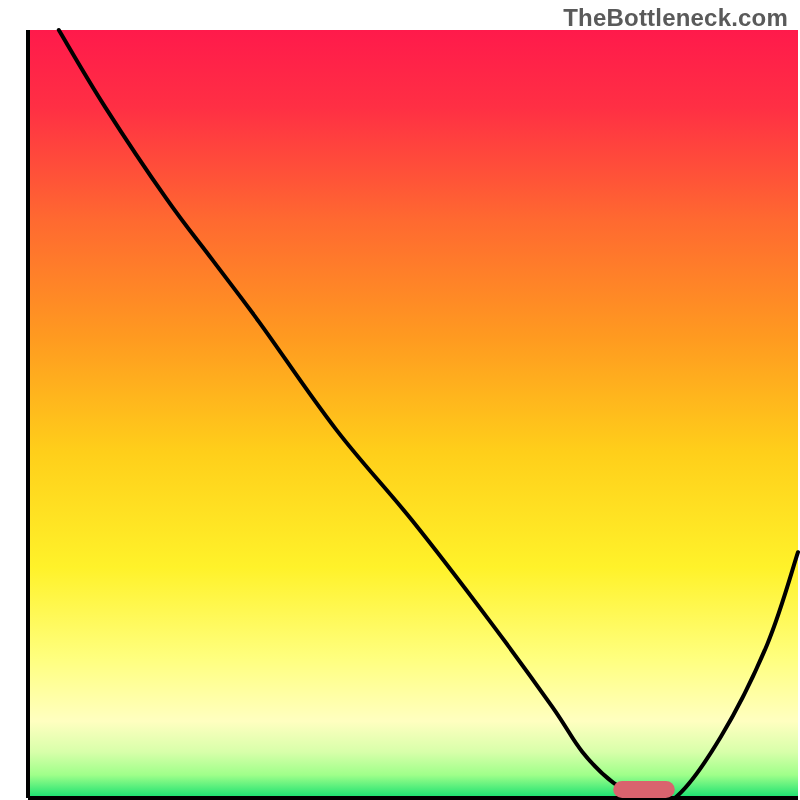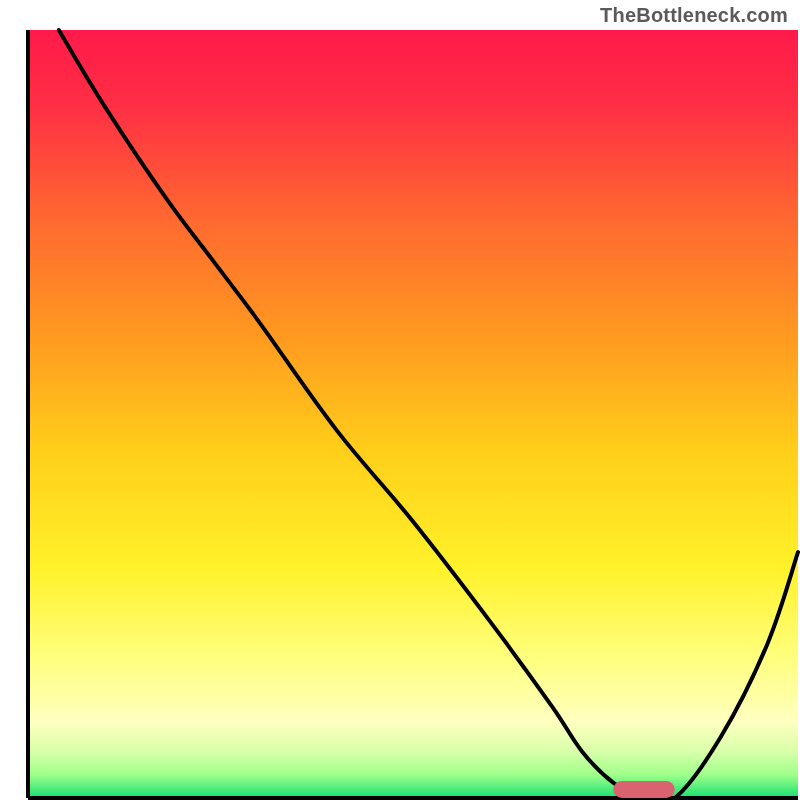--- a/index.html
+++ b/index.html
@@ -12,21 +12,21 @@
   }
   .container {
     position: relative;
     width: 800px;
     height: 800px;
   }
   .watermark {
     position: absolute;
     top: 4px;
     right: 12px;
-    font-size: 20px;
+    font-size: 24px;
     font-weight: bold;
     color: #5a5a5a;
     letter-spacing: 0.2px;
   }
   svg.chart {
     position: absolute;
     top: 0;
     left: 0;
   }
 </style>

